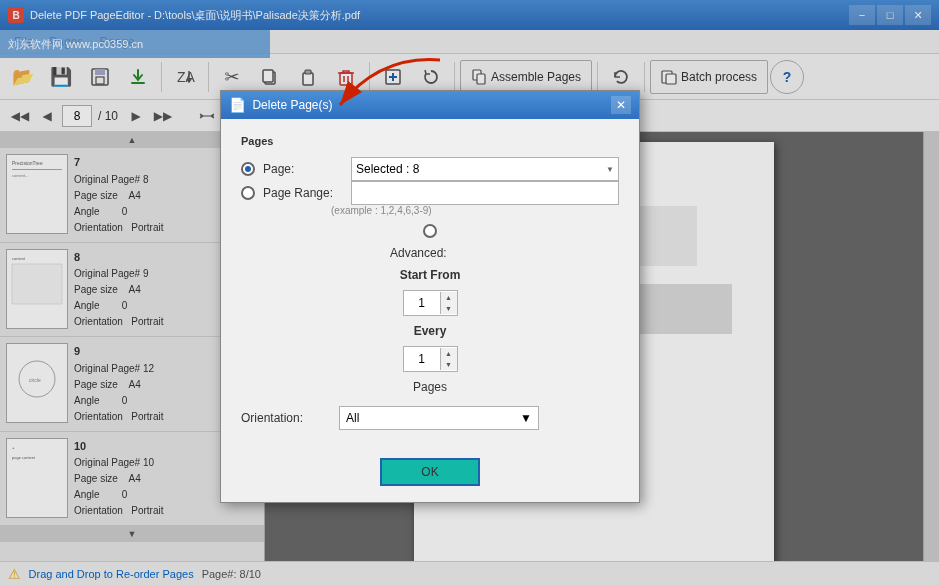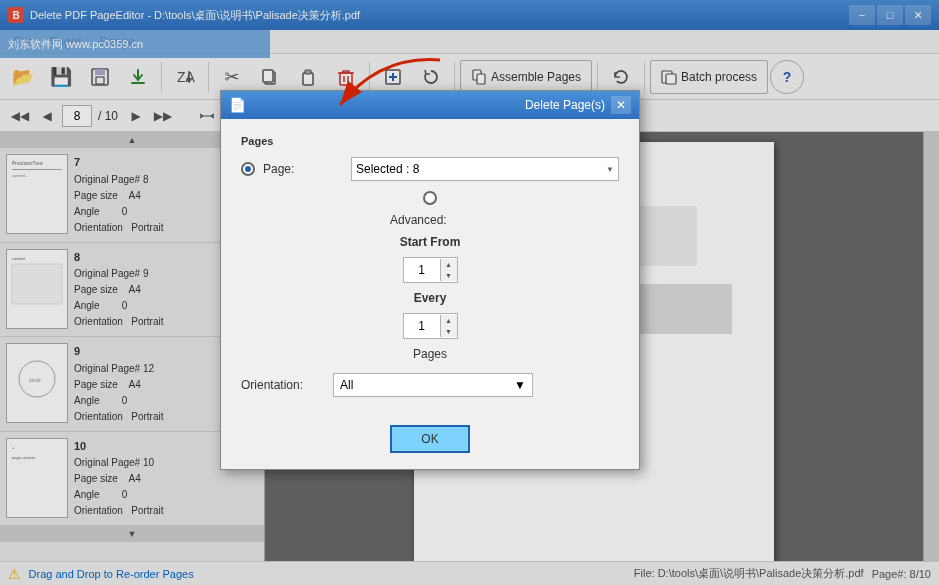--- a/index.html
+++ b/index.html
@@ -239,35 +239,35 @@
       position: absolute;
       top: 90px; left: 220px;
     }
     .dialog-title {
       background: linear-gradient(to bottom, #4a90d9, #2e6fbf);
       height: 28px;
       display: flex; align-items: center; padding: 0 8px;
       color: white; font-size: 12px; gap: 6px;
     }
     .dialog-title-icon { font-size: 14px; }
-    .dialog-title-text { flex: 1; text-align: right; }
+    .dialog-title-text { flex: 1; }
     .dialog-close {
       width: 20px; height: 18px;
       background: rgba(255,255,255,0.2); border: none;
       color: white; cursor: pointer; font-size: 12px;
       display: flex; align-items: center; justify-content: center;
     }
     .dialog-body { padding: 16px 20px; }
     .dialog-section-label {
       font-size: 11px; font-weight: bold; color: #333;
       margin-bottom: 10px;
     }
     .dialog-row {
       display: flex; align-items: center;
-      margin-bottom: 10px; gap: 8px;
+      gap: 8px;
     }
     .radio-btn {
       width: 14px; height: 14px;
       border: 2px solid #666;
       border-radius: 50%;
       display: flex; align-items: center; justify-content: center;
       flex-shrink: 0; cursor: pointer;
       background: white;
     }
     .radio-btn.selected::after {
@@ -312,36 +312,36 @@
       width: 16px; height: 11px;
       border: none; background: transparent;
       cursor: pointer; font-size: 7px; color: #555;
       display: flex; align-items: center; justify-content: center;
       line-height: 1;
     }
     .every-label { font-size: 12px; color: #333; font-weight: bold; }
     .pages-label { font-size: 12px; color: #333; }
 
     .orient-section { margin-top: 12px; }
-    .orient-row { display: flex; align-items: center; gap: 12px; }
+    .orient-row { display: flex; align-items: center; gap: 18px; }
     .orient-label { font-size: 12px; color: #333; width: 80px; }
     .orient-dropdown {
       width: 200px; height: 24px;
       border: 1px solid #b0b0b0; background: white;
       display: flex; align-items: center; justify-content: space-between;
       padding: 0 6px; cursor: pointer; font-size: 12px;
     }
 
     .dialog-footer {
       display: flex; justify-content: center; gap: 12px;
       padding: 12px 20px 16px;
     }
     .dlg-ok-btn {
-      width: 80px; height: 28px;
-      background: #7dd3fc; border: 2px solid #2060b0;
+      width: 100px; height: 28px;
+      background: #14b8a6; border: 2px solid #2060b0;
       cursor: pointer; font-size: 12px; color: #333;
       display: flex; align-items: center; justify-content: center;
     }
     .dlg-cancel-btn {
       width: 80px; height: 28px;
       background: white; border: 1px solid #b0b0b0;
       cursor: pointer; font-size: 12px; color: #333;
       display: flex; align-items: center; justify-content: center;
     }
 
@@ -590,21 +590,20 @@
       </div>
     </div>
   </div>
 
   <div class="right-scrollbar"></div>
 </div>
 
 <div class="statusbar">
   <span class="status-warning">⚠</span>
   <span class="status-drag">Drag and Drop to Re-order Pages</span>
-  <span class="status-right">File: D:\tools\桌面\说明书\Palisade决策分析.pdf</span>
   <span>Page#: 8/10</span>
 </div>
 
 <div class="dialog-overlay">
 
   <svg class="arrow-annotation" width="160" height="80" viewBox="0 0 160 80" style="position:absolute;top:50px;left:320px;pointer-events:none;z-index:200;">
     <defs>
       <marker id="arrowhead" markerWidth="8" markerHeight="6" refX="8" refY="3" orient="auto">
         <polygon points="0 0, 8 3, 0 6" fill="#cc2200"></polygon>
       </marker>
@@ -625,20 +624,26 @@
 
       <div class="dialog-row">
         <div class="radio-btn selected"></div>
         <span class="radio-label">Page:</span>
         <div class="dropdown-select">
           <span>Selected : 8</span>
           <span class="dropdown-arrow">▼</span>
         </div>
       </div>
 
+      <div class="dialog-row">
+        <div class="radio-btn"></div>
+        <span class="radio-label">Page Range:</span>
+        <input class="text-input" type="text" value="" style="">
+      </div>
+      <div class="hint-text">(example : 1,2,4,6,3-9)</div>
 
       <div class="dialog-row advanced-row">
         <div class="radio-btn"></div>
         <span class="radio-label">Advanced:</span>
         <span class="every-label">Start From</span>
         <div class="spin-input-wrap">
           <input class="spin-input" type="text" value="1" style="">
           <div class="spin-btns">
             <button class="spin-btn">▲</button>
             <button class="spin-btn">▼</button>

